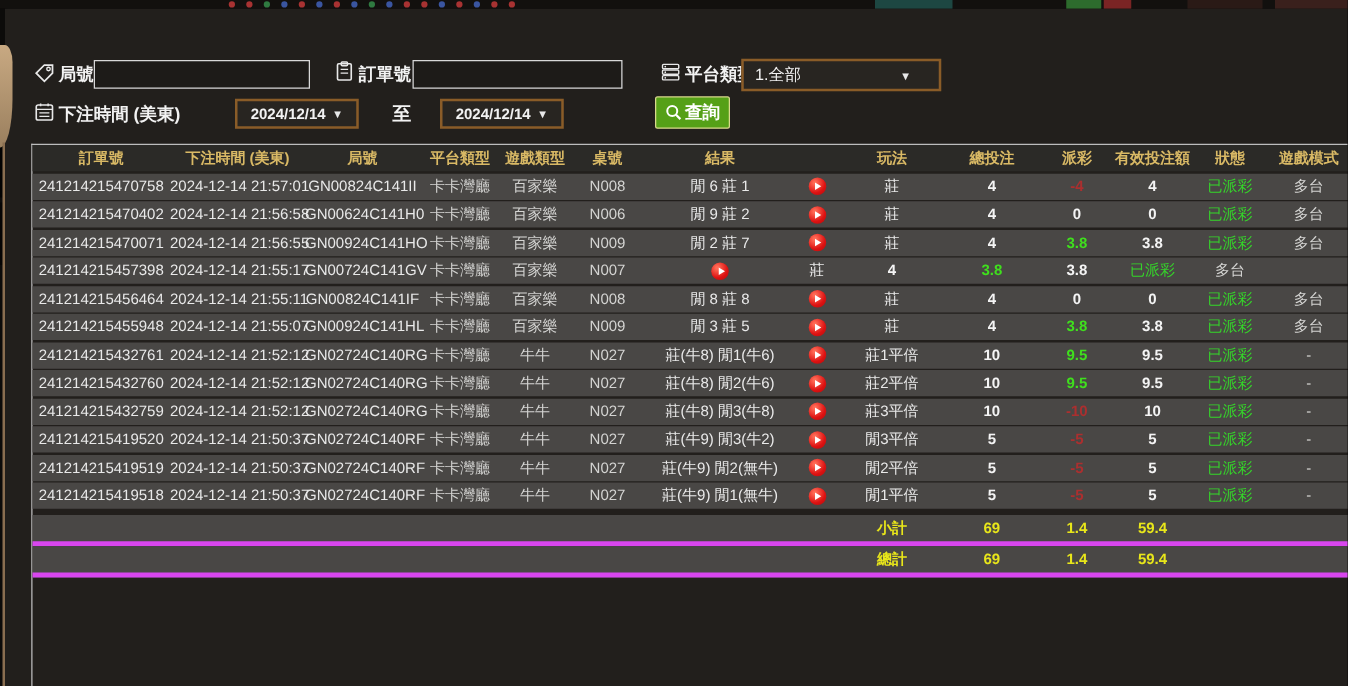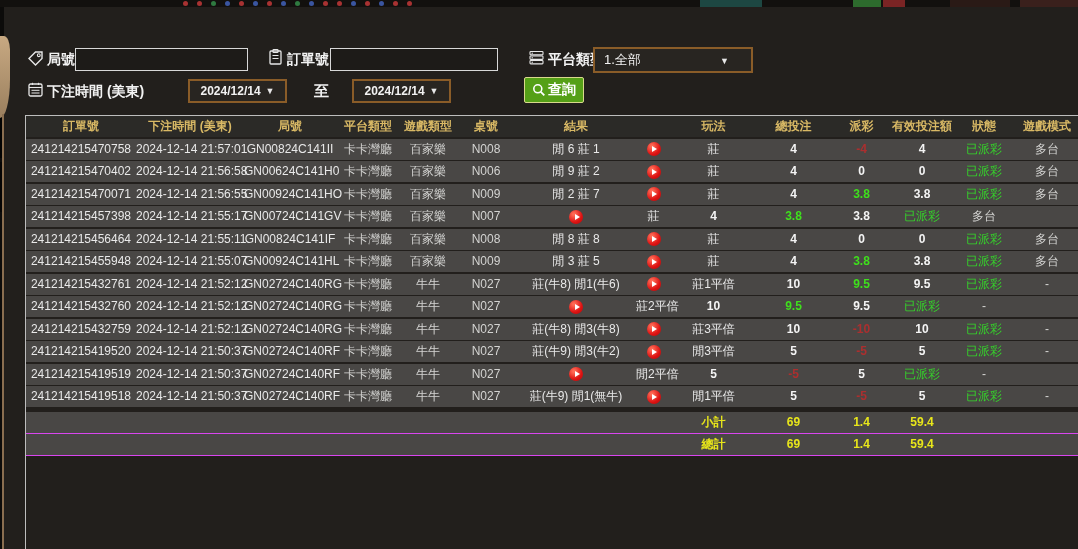--- a/index.html
+++ b/index.html
@@ -47,21 +47,21 @@
   .cell{font-size:12px;line-height:21px;text-align:center;white-space:nowrap;overflow:visible;color:#e9e9e9;}
   .thead .cell{color:#d9b965;font-weight:bold;}
   .c-platform,.c-game,.c-table_no,.c-mode{color:#d4d4d2;}
   .c-total,.c-valid{font-weight:bold;color:#f4f4f4;}
   .c-payout{font-weight:bold;}
   .pay-pos{color:#3fdf1d;}
   .pay-neg{color:#ab2f2f;}
   .pay-zero{color:#f4f4f4;}
   .c-status{color:#35d42a;}
   .gap{height:3px;}
-  .sumrow{margin-bottom:0;border-bottom:1px solid #d946ef;}
+  .sumrow{margin-bottom:0;border-bottom:4px solid #d946ef;}
   .sumrow .cell{color:#e8e61a;font-weight:bold;}
   .filler{background:#494745;position:absolute;left:0;right:0;top:458px;bottom:0;}
   .playwrap{display:flex;align-items:center;justify-content:center;height:21px;}
   .playbtn{width:14px;height:14px;border-radius:50%;cursor:pointer;
            background:radial-gradient(circle at 35% 30%,#ff6a55 8%,#dd1212 60%,#b00a0a);
            display:flex;align-items:center;justify-content:center;}
   .playbtn span{display:block;width:0;height:0;border-left:5px solid #fff;
                 border-top:3.5px solid transparent;border-bottom:3.5px solid transparent;margin-left:2px;}
 </style>
 </head>
@@ -321,20 +321,21 @@
       <div class="cell c-status">已派彩</div>
       <div class="cell c-mode">-</div>
     </div>
     <div class="trow ">
       <div class="cell c-order">241214215432760</div>
       <div class="cell c-time">2024-12-14 21:52:12</div>
       <div class="cell c-round">GN02724C140RG</div>
       <div class="cell c-platform">卡卡灣廳</div>
       <div class="cell c-game">牛牛</div>
       <div class="cell c-table_no">N027</div>
+      <div class="cell c-result">莊(牛8) 閒2(牛6)</div>
       <div class="playwrap">
         <div class="playbtn">
           <span></span>
         </div>
       </div>
       <div class="cell c-bet_type">莊2平倍</div>
       <div class="cell c-total">10</div>
       <div class="cell c-payout pay-pos">9.5</div>
       <div class="cell c-valid">9.5</div>
       <div class="cell c-status">已派彩</div>
@@ -380,20 +381,21 @@
       <div class="cell c-status">已派彩</div>
       <div class="cell c-mode">-</div>
     </div>
     <div class="trow ">
       <div class="cell c-order">241214215419519</div>
       <div class="cell c-time">2024-12-14 21:50:37</div>
       <div class="cell c-round">GN02724C140RF</div>
       <div class="cell c-platform">卡卡灣廳</div>
       <div class="cell c-game">牛牛</div>
       <div class="cell c-table_no">N027</div>
+      <div class="cell c-result">莊(牛9) 閒2(無牛)</div>
       <div class="playwrap">
         <div class="playbtn">
           <span></span>
         </div>
       </div>
       <div class="cell c-bet_type">閒2平倍</div>
       <div class="cell c-total">5</div>
       <div class="cell c-payout pay-neg">-5</div>
       <div class="cell c-valid">5</div>
       <div class="cell c-status">已派彩</div>

